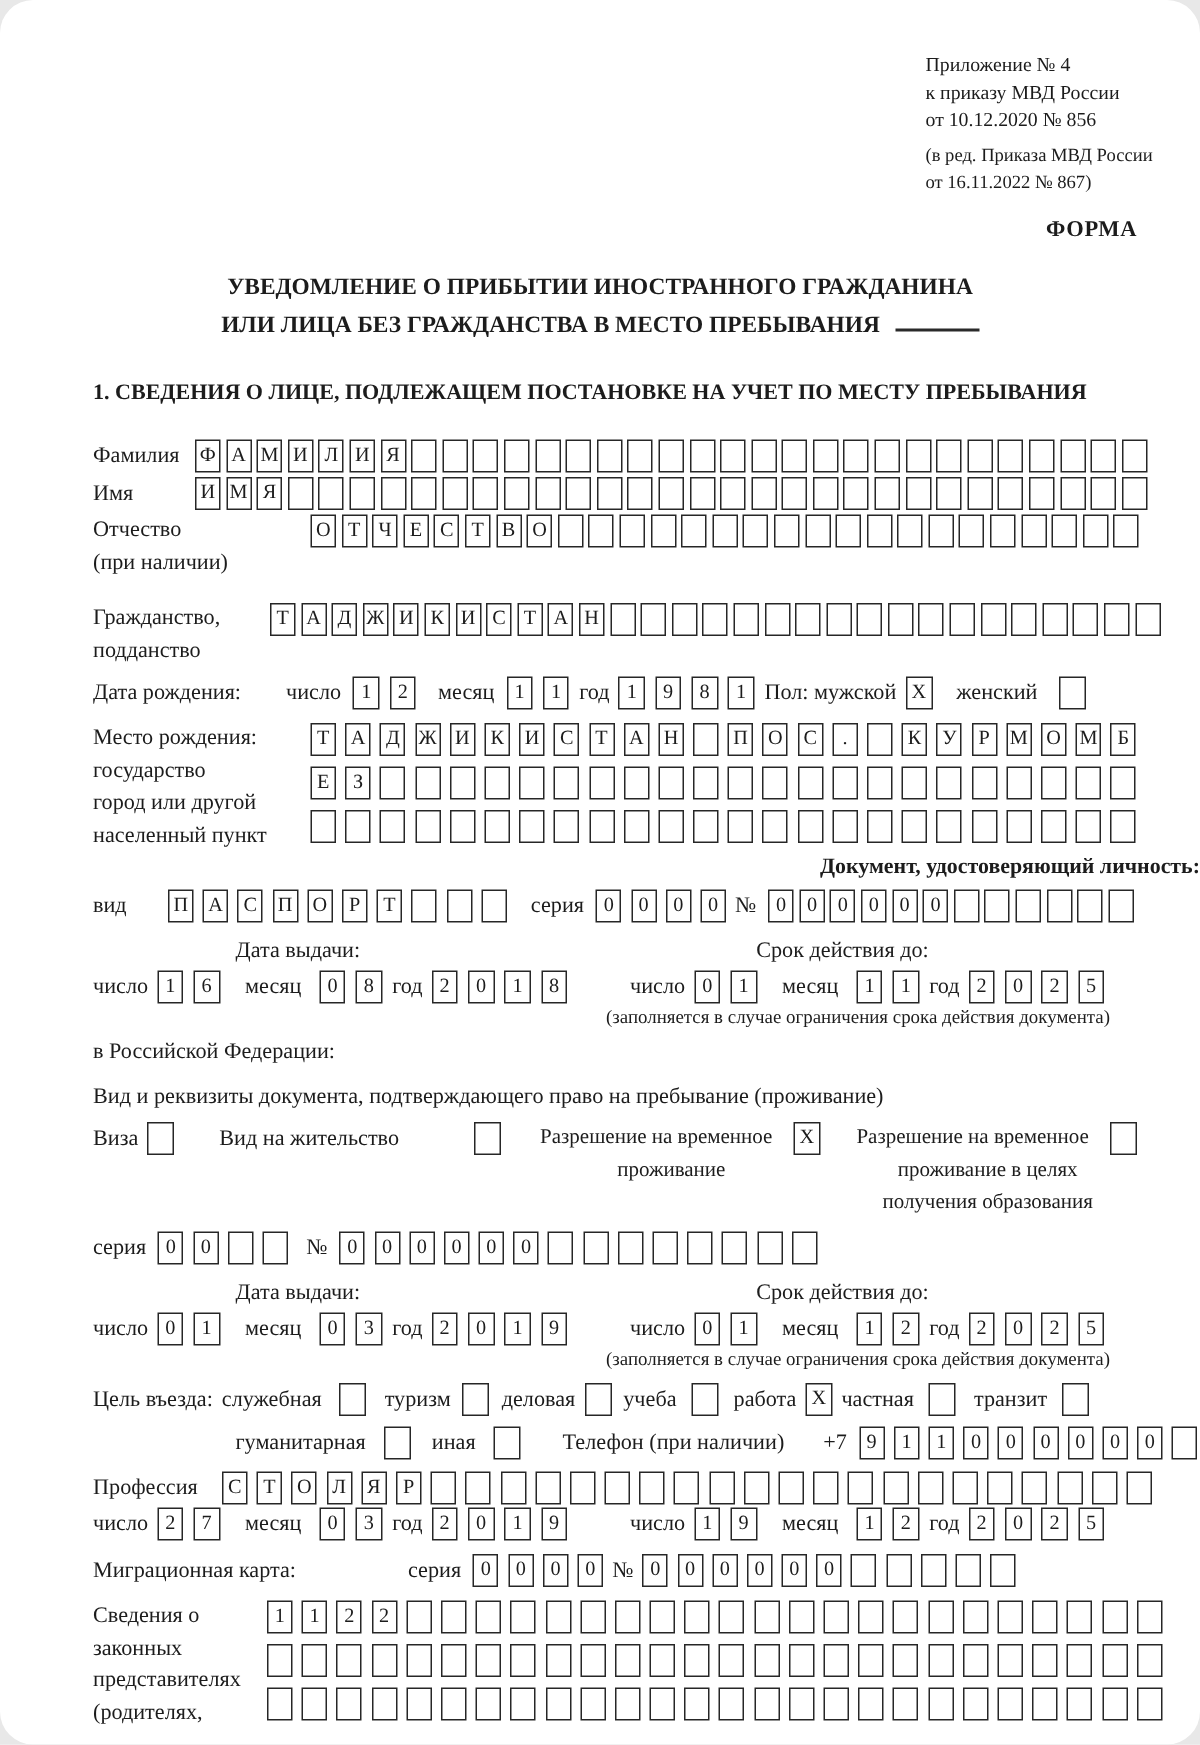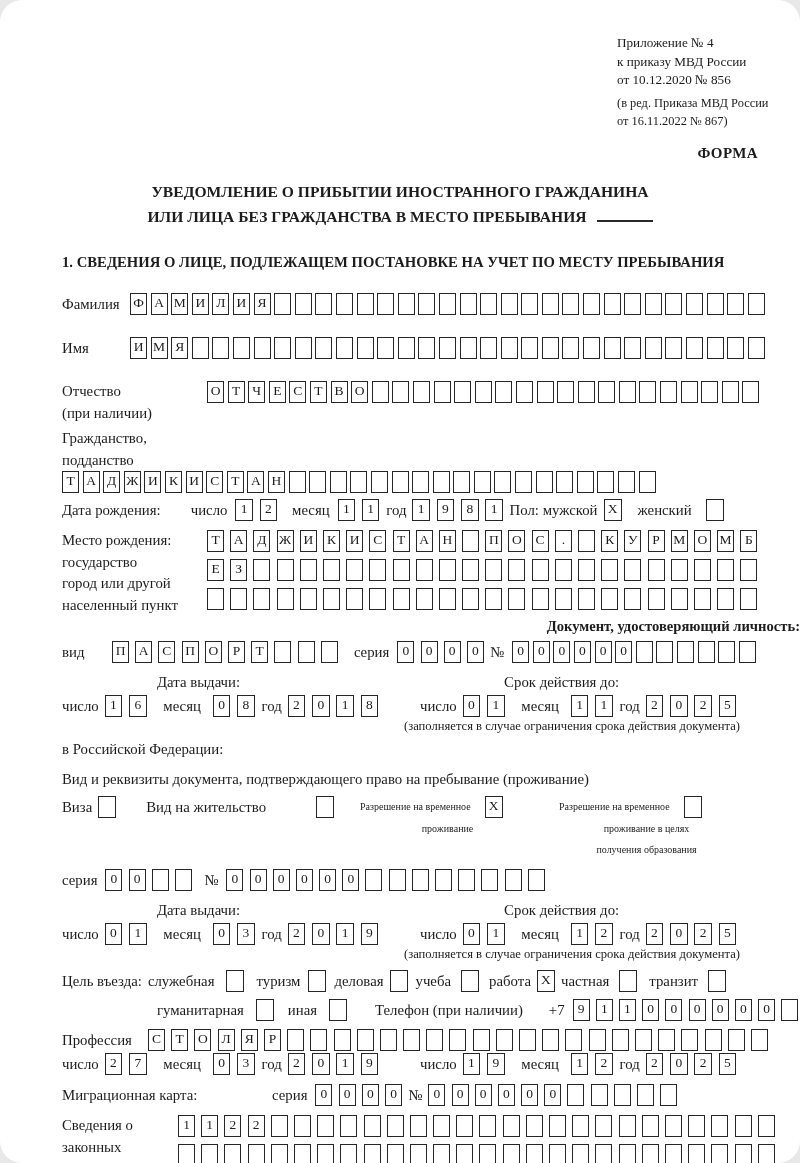--- a/index.html
+++ b/index.html
@@ -10,39 +10,39 @@
     padding:34px 10px 0 62px; position:relative; overflow:hidden;border-radius:22px;
   }
   .annex { margin-left:555px; width:185px; font-size:13.2px; line-height:1.42; }
   .annex .amend { font-size:12.4px; }
   .annex .amend.first { margin-top:5px; }
   .form-marker { text-align:right; padding-right:32px; font-weight:bold; font-size:15px; margin-top:15px; letter-spacing:.4px; }
   .title { margin-left:-62px; width:800px; text-align:center; font-weight:bold; font-size:15.6px; line-height:1.6; margin-top:18px; }
   .title-underline { display:inline-block; width:56px; border-bottom:2.2px solid #2a2a2a; height:13px; margin-left:10px; }
   .section-heading { font-weight:bold; font-size:14.7px; margin-top:24px; }
 
-  .row { display:flex; align-items:flex-start; margin-top:22px; }
+  .row { display:flex; align-items:flex-start; margin-top:3px; }
   .lbl { font-size:14.8px; line-height:22px; white-space:nowrap; flex:none; }
   .lblblock { flex:none; font-size:14.8px; line-height:21.5px; }
   .cells { display:flex; white-space:nowrap; flex:none; }
   .cell {
     width:17px; height:22px; border:1.6px solid #262626; margin-right:3.6px;
     display:inline-block; text-align:center; font-size:13.5px; line-height:18.5px;
     font-family:"Liberation Serif", serif; flex:none; background:#fff;
   }
   .wide .cell { margin-right:6.2px; }
   .date .cell { margin-right:6.8px; width:17.5px; }
   .cbx .cell { width:18px; height:22px; margin-right:0; }
   .note { width:100%; text-align:right; padding-right:50px; font-size:12.6px; margin-top:2px; }
   .center800 { margin-left:-62px; width:800px; text-align:right; }
   .bold { font-weight:bold; }
   .cellrows > .cells { margin-bottom:7px; }
   .pcol { flex:none; }
   .pline { display:flex; align-items:flex-start; }
-  .pcl { font-size:10px; line-height:21px; text-align:center; }
+  .pcl { font-size:14px; line-height:21px; text-align:center; }
 
   
   .w68 { width:68px; } .w118 { width:118px; } .w145 { width:145px; } .w50 { width:50px; }
   .w86 { width:86px; } .w153 { width:153px; } .w116 { width:116px; }
   .ml6 { margin-left:6px; } .ml8 { margin-left:8px; } .ml10 { margin-left:10px; }
   .ml12 { margin-left:12px; } .ml14 { margin-left:14px; } .ml16 { margin-left:16px; }
   .ml30 { margin-left:30px; }
   .dgroup { display:flex; align-items:flex-start; width:358px; flex:none; }
 </style>
 </head>
@@ -172,21 +172,21 @@
         <span class="cell"></span>
         <span class="cell"></span>
         <span class="cell"></span>
         <span class="cell"></span>
         <span class="cell"></span>
         <span class="cell"></span>
         <span class="cell"></span>
       </span>
   </div>
 
-  <div class="row" style="margin-top:4px;flex-direction:column;">
+  <div class="row" style="margin-top:16px;">
     <div class="lblblock w118">
       <div>Гражданство,</div>
       <div>подданство</div>
     </div>
     <span class="cells">
         <span class="cell">Т</span>
         <span class="cell">А</span>
         <span class="cell">Д</span>
         <span class="cell">Ж</span>
         <span class="cell">И</span>

